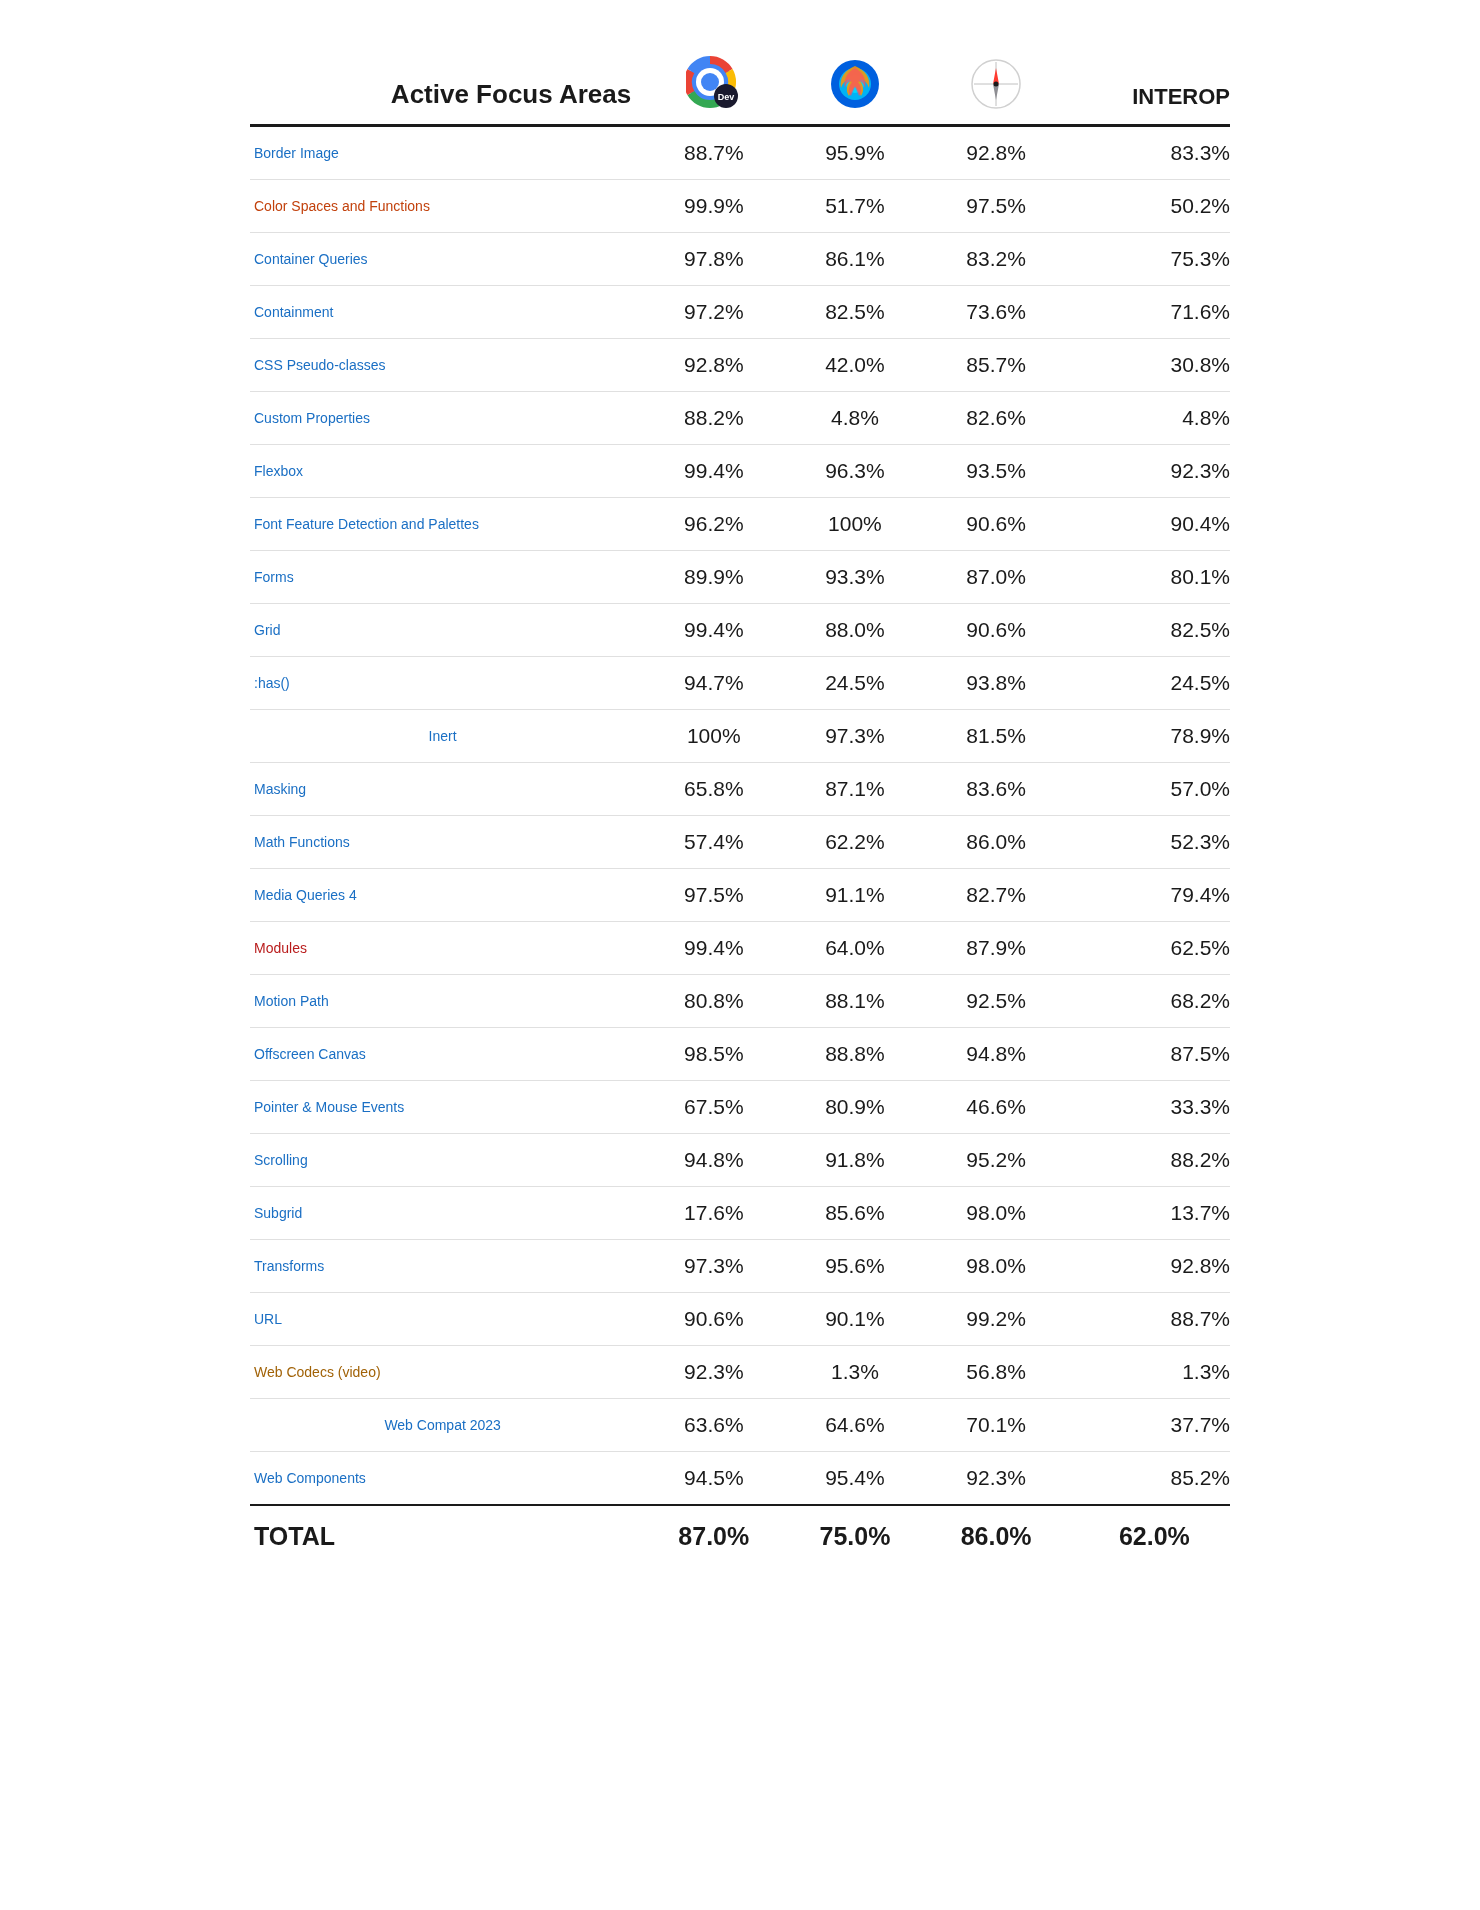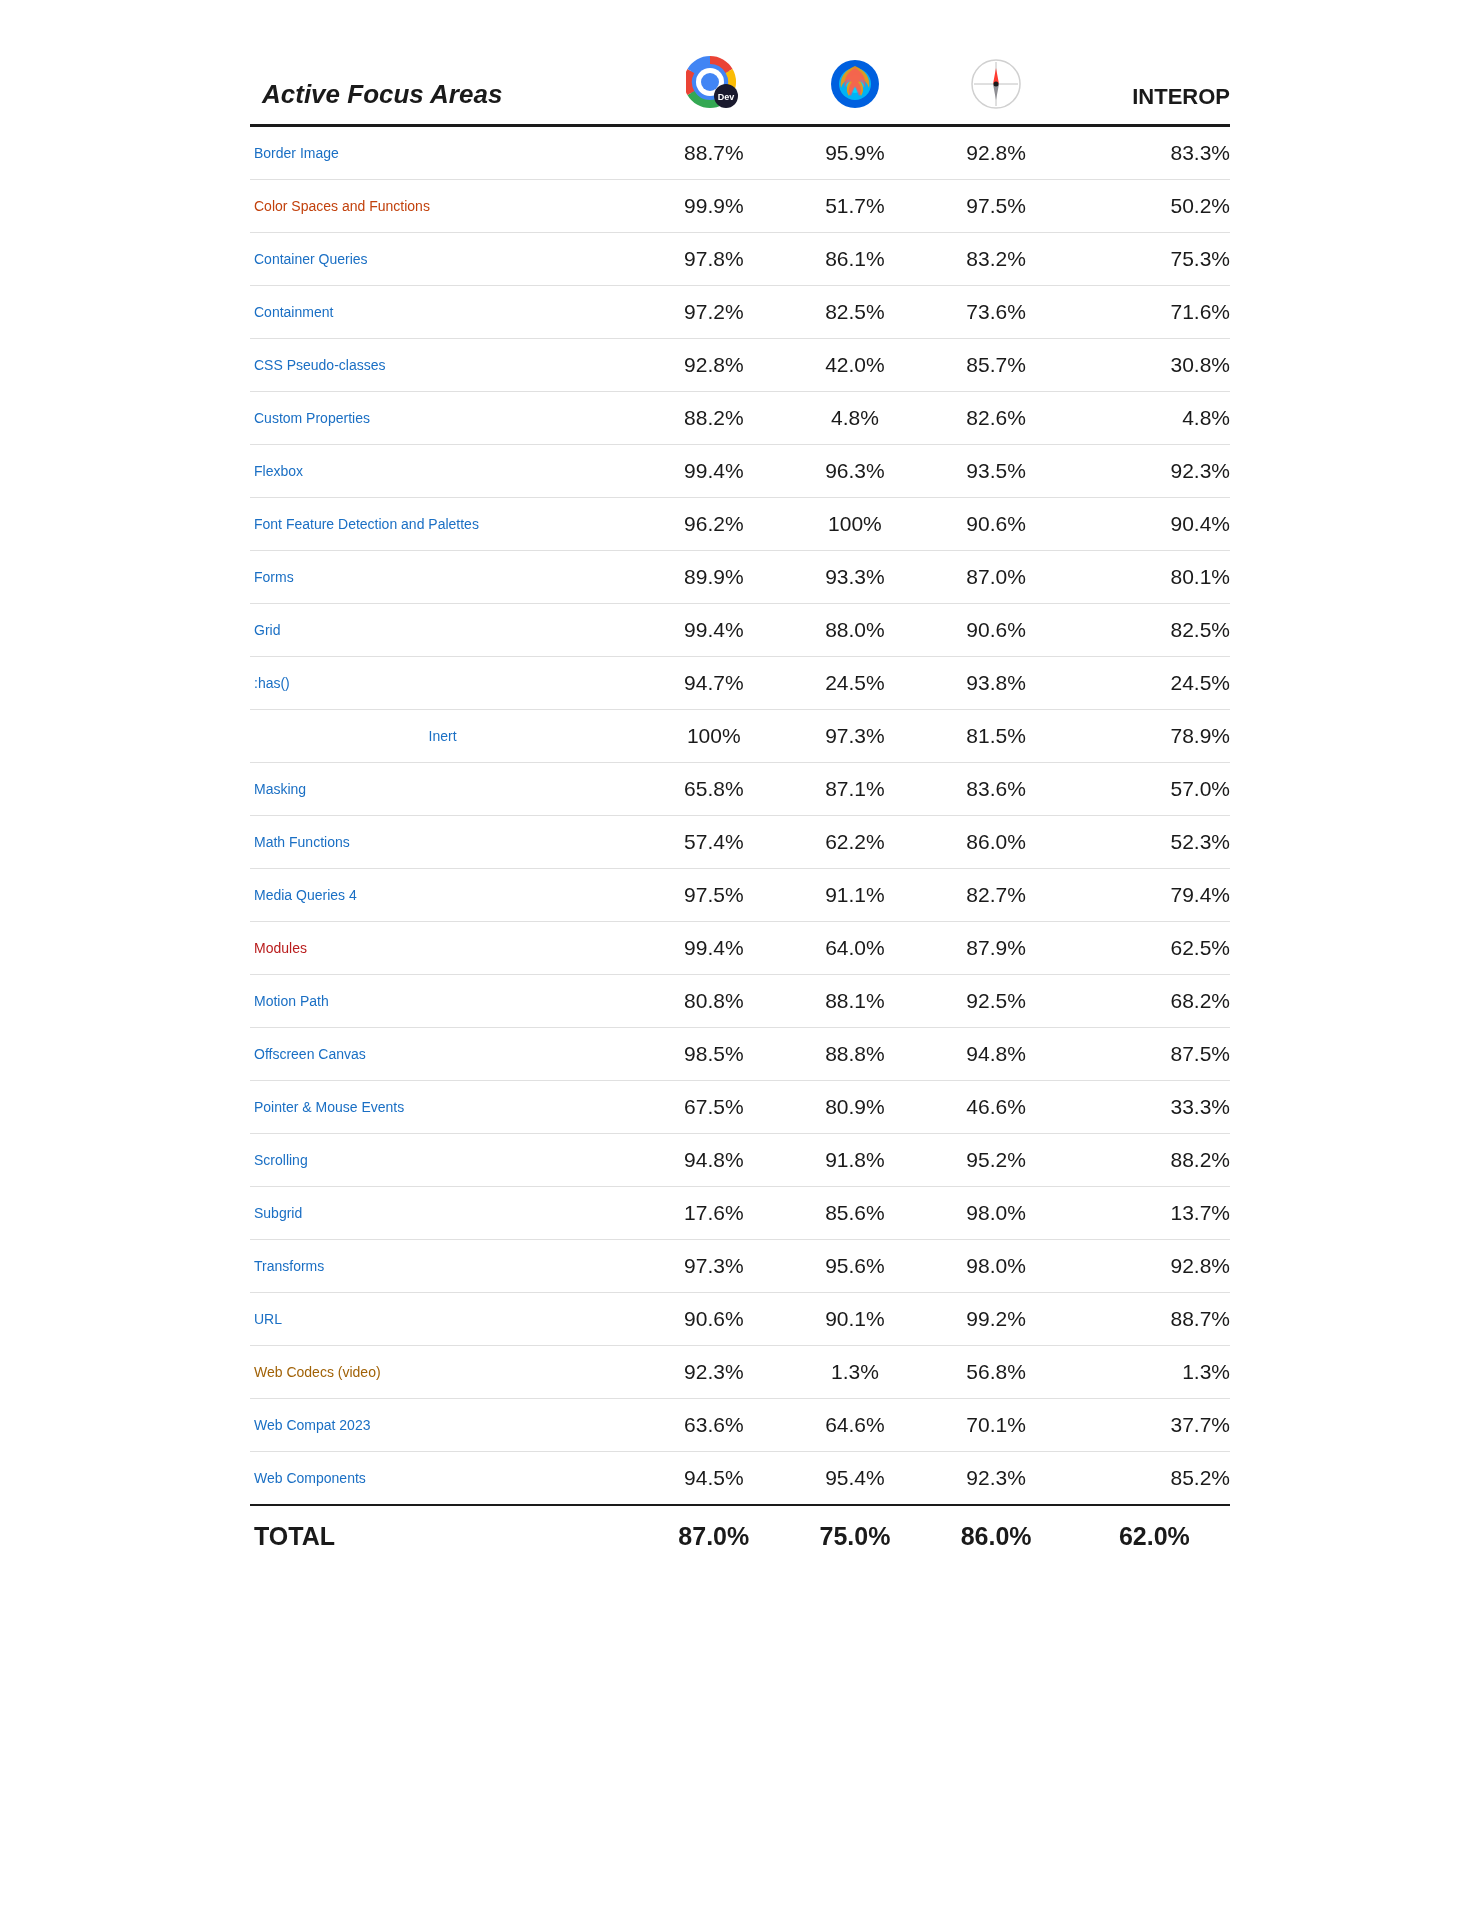--- a/index.html
+++ b/index.html
@@ -25,23 +25,22 @@
     }
     thead th {
       padding: 14px 12px;
       font-size: 22px;
       font-weight: 700;
       color: #1a1a1a;
       text-align: center;
       vertical-align: bottom;
     }
     thead th:first-child {
-      text-align: left;
+      text-align: right;
       font-size: 26px;
-      font-style: italic;
     }
     thead th.interop-col {
       text-align: right;
       padding-right: 0;
     }
     tbody tr {
       border-bottom: 1px solid #e0e0e0;
     }
     tbody tr:last-child {
       border-bottom: none;
@@ -329,21 +328,21 @@
       <td class="interop-val">88.7%</td>
     </tr>
         <tr>
       <td style="color:#a16207;cursor:pointer;">Web Codecs (video)</td>
       <td>92.3%</td>
       <td>1.3%</td>
       <td>56.8%</td>
       <td class="interop-val">1.3%</td>
     </tr>
         <tr>
-      <td style="color:#1a6fc4;cursor:pointer;">Web Compat 2023</td>
+      <td style="color:#1a6fc4;cursor:pointer;text-align:center;">Web Compat 2023</td>
       <td>63.6%</td>
       <td>64.6%</td>
       <td>70.1%</td>
       <td class="interop-val">37.7%</td>
     </tr>
         <tr>
       <td style="color:#1a6fc4;cursor:pointer;">Web Components</td>
       <td>94.5%</td>
       <td>95.4%</td>
       <td>92.3%</td>

